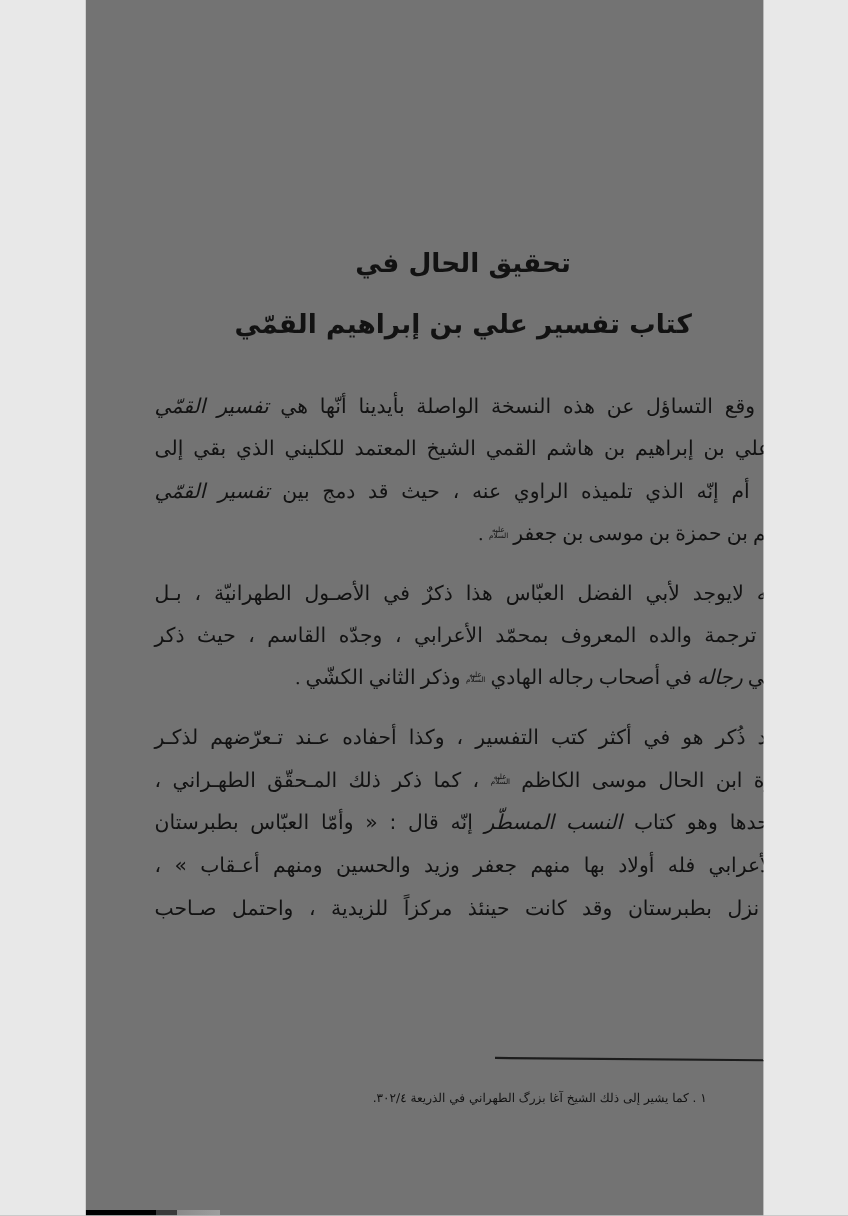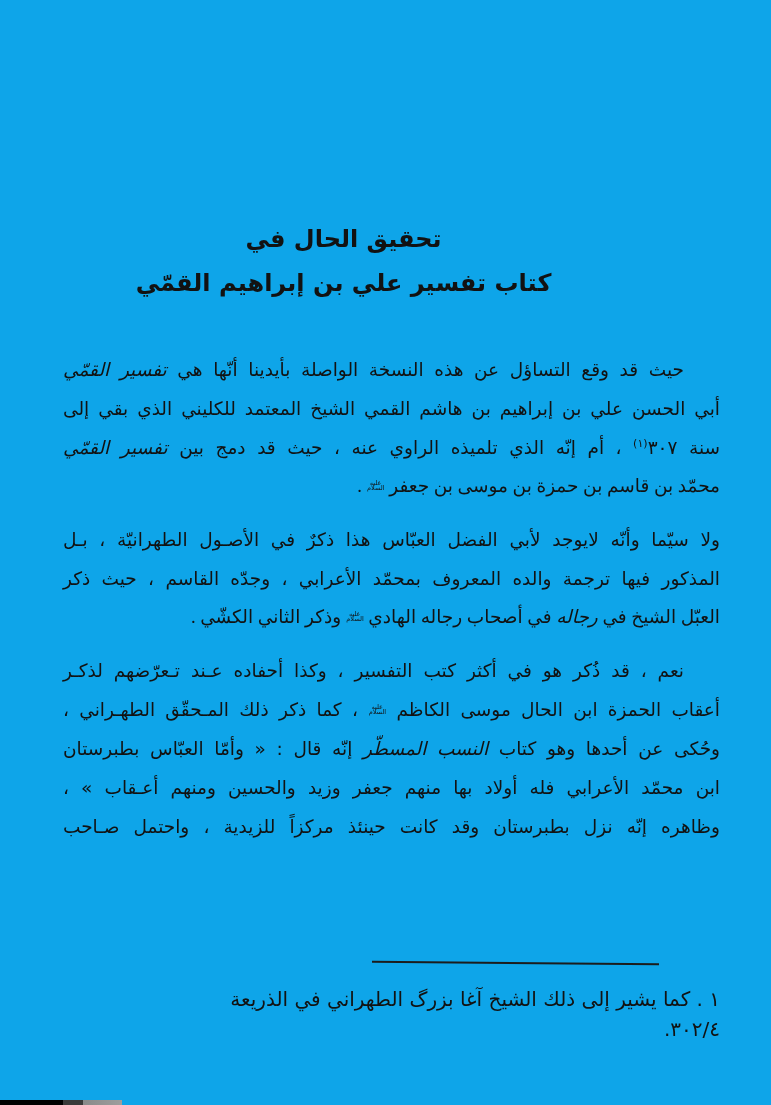--- a/index.html
+++ b/index.html
@@ -1,37 +1,37 @@
 <!DOCTYPE html>
 <html lang="ar" dir="rtl"><head>
 <meta charset="utf-8">
 <style>
   html,body{margin:0;padding:0;background:#e8e8e8;}
   .page{
     position:relative;
-    width:771px;height:1105px;
-    background:#0ea5e9;
+    width:616px;height:1105px;
+    background:#737373;
     overflow:hidden;
     direction:rtl;
     color:#121212;
     font-family:"DejaVu Sans",sans-serif;
     margin:0 auto;
   }
   .title{
     position:absolute;
     left:63px;width:657px;
     text-align:center;
     font-weight:bold;
     font-size:24px;
     line-height:34px;
     margin:0;
     transform:translateX(-48px); 
   }
   .title1{top:222px;}
-  .title2{top:266px;}
+  .title2{top:278px;}
   .body-text{
     position:absolute;
     top:350px;left:63px;width:657px;
     font-size:18.5px;
   }
   .para{margin:0 0 14px 0;}
   .line{
     line-height:39px;
     text-align:justify;
     text-align-last:justify;
@@ -57,21 +57,21 @@
   .footnote-rule{
     position:absolute;
     left:372px;top:962px;
     width:287px;height:2px;
     background:#1c1c1c;
     transform:rotate(0.5deg);
   }
   .footnote{
     position:absolute;
     top:984px;right:51px;width:537px;
-    font-size:20px;
+    font-size:11px;
     line-height:30px;
     text-align:right;
     direction:rtl;
   }
   .scan-strip{
     position:absolute;
     left:0;top:1100px;
     width:122px;height:5px;
     background:linear-gradient(to right,#000 0%,#000 52%,#3a3a3a 52%,#3a3a3a 68%,#8a8a8a 68%,#9e9e9e 100%);
   }

